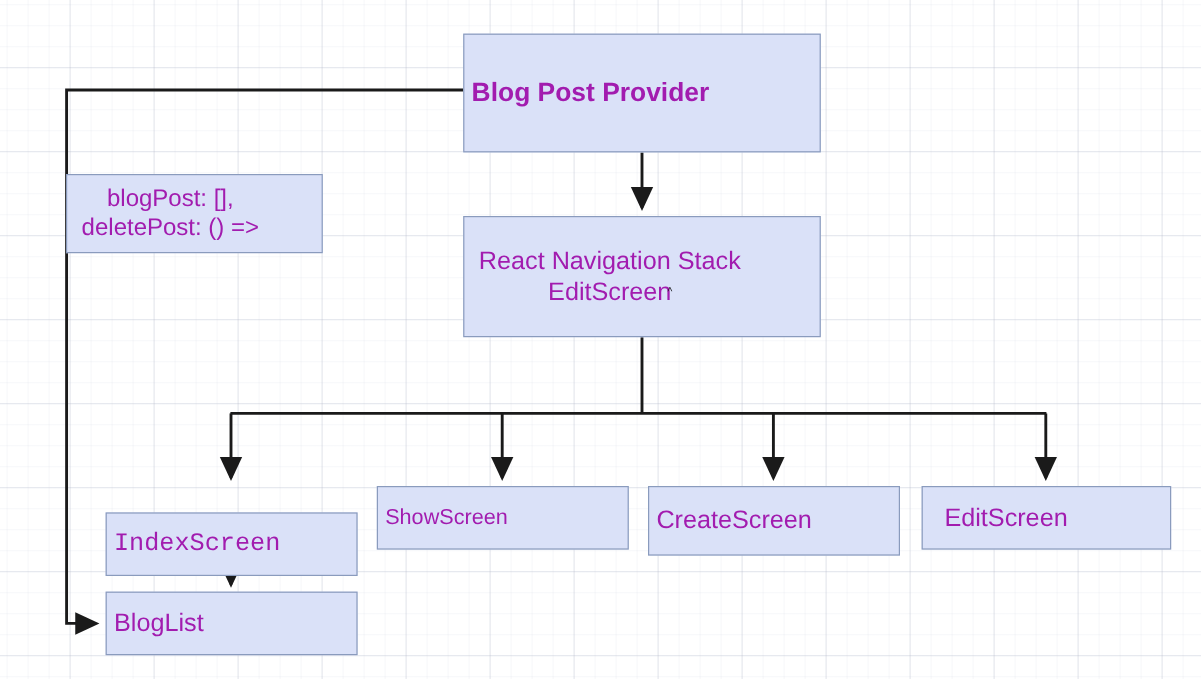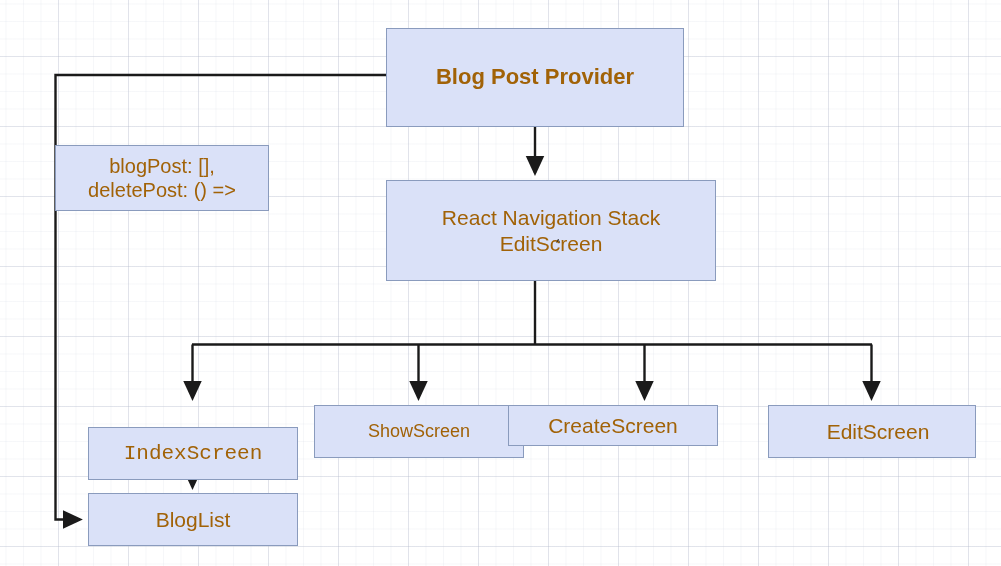--- a/index.html
+++ b/index.html
@@ -32,48 +32,47 @@
     width: 1001px;
     height: 566px;
   }
   .node {
     position: absolute;
     box-sizing: border-box;
     background: #dae1f8;
     border: 1.5px solid #8a9bbd;
     display: flex;
     align-items: center;
-    justify-content: center;
     text-align: center;
-    color: #a16207;
+    color: #a21caf;
     font-family: "Liberation Sans", sans-serif;
   }
   .node span {
     display: block;
     line-height: 1.22;
     padding: 0 6px;
   }
   .n-provider {
     left: 386px; top: 28px; width: 298px; height: 99px;
     font-size: 22px; font-weight: bold;
     z-index: 3;
   }
   .n-context {
     left: 55px; top: 145px; width: 214px; height: 66px;
     font-size: 20px; font-weight: normal;
     z-index: 3;
   }
   .n-navigator {
-    left: 386px; top: 180px; width: 330px; height: 101px;
+    left: 386px; top: 180px; width: 298px; height: 101px;
     font-size: 21px; font-weight: normal;
     z-index: 3;
   }
   .n-index   { left: 88px;  top: 427px; width: 210px; height: 53px; font-size: 21px; z-index: 3; font-family: Liberation Mono, monospace; }
   .n-show    { left: 314px; top: 405px; width: 210px; height: 53px; font-size: 18px; z-index: 3; }
-  .n-create  { left: 508px; top: 405px; width: 210px; height: 41px; font-size: 21px; z-index: 3; }
+  .n-create  { left: 540px; top: 405px; width: 210px; height: 58px; font-size: 21px; z-index: 3; }
   .n-edit    { left: 768px; top: 405px; width: 208px; height: 53px; font-size: 21px; z-index: 3; padding-left: 12px; }
   .n-bloglist{ left: 88px;  top: 493px; width: 210px; height: 53px; font-size: 21px; z-index: 3; }
 
   .caret {
     position: absolute;
     left: 556px;
     top: 228px;
     font-size: 11px;
     color: #111;
     z-index: 4;

